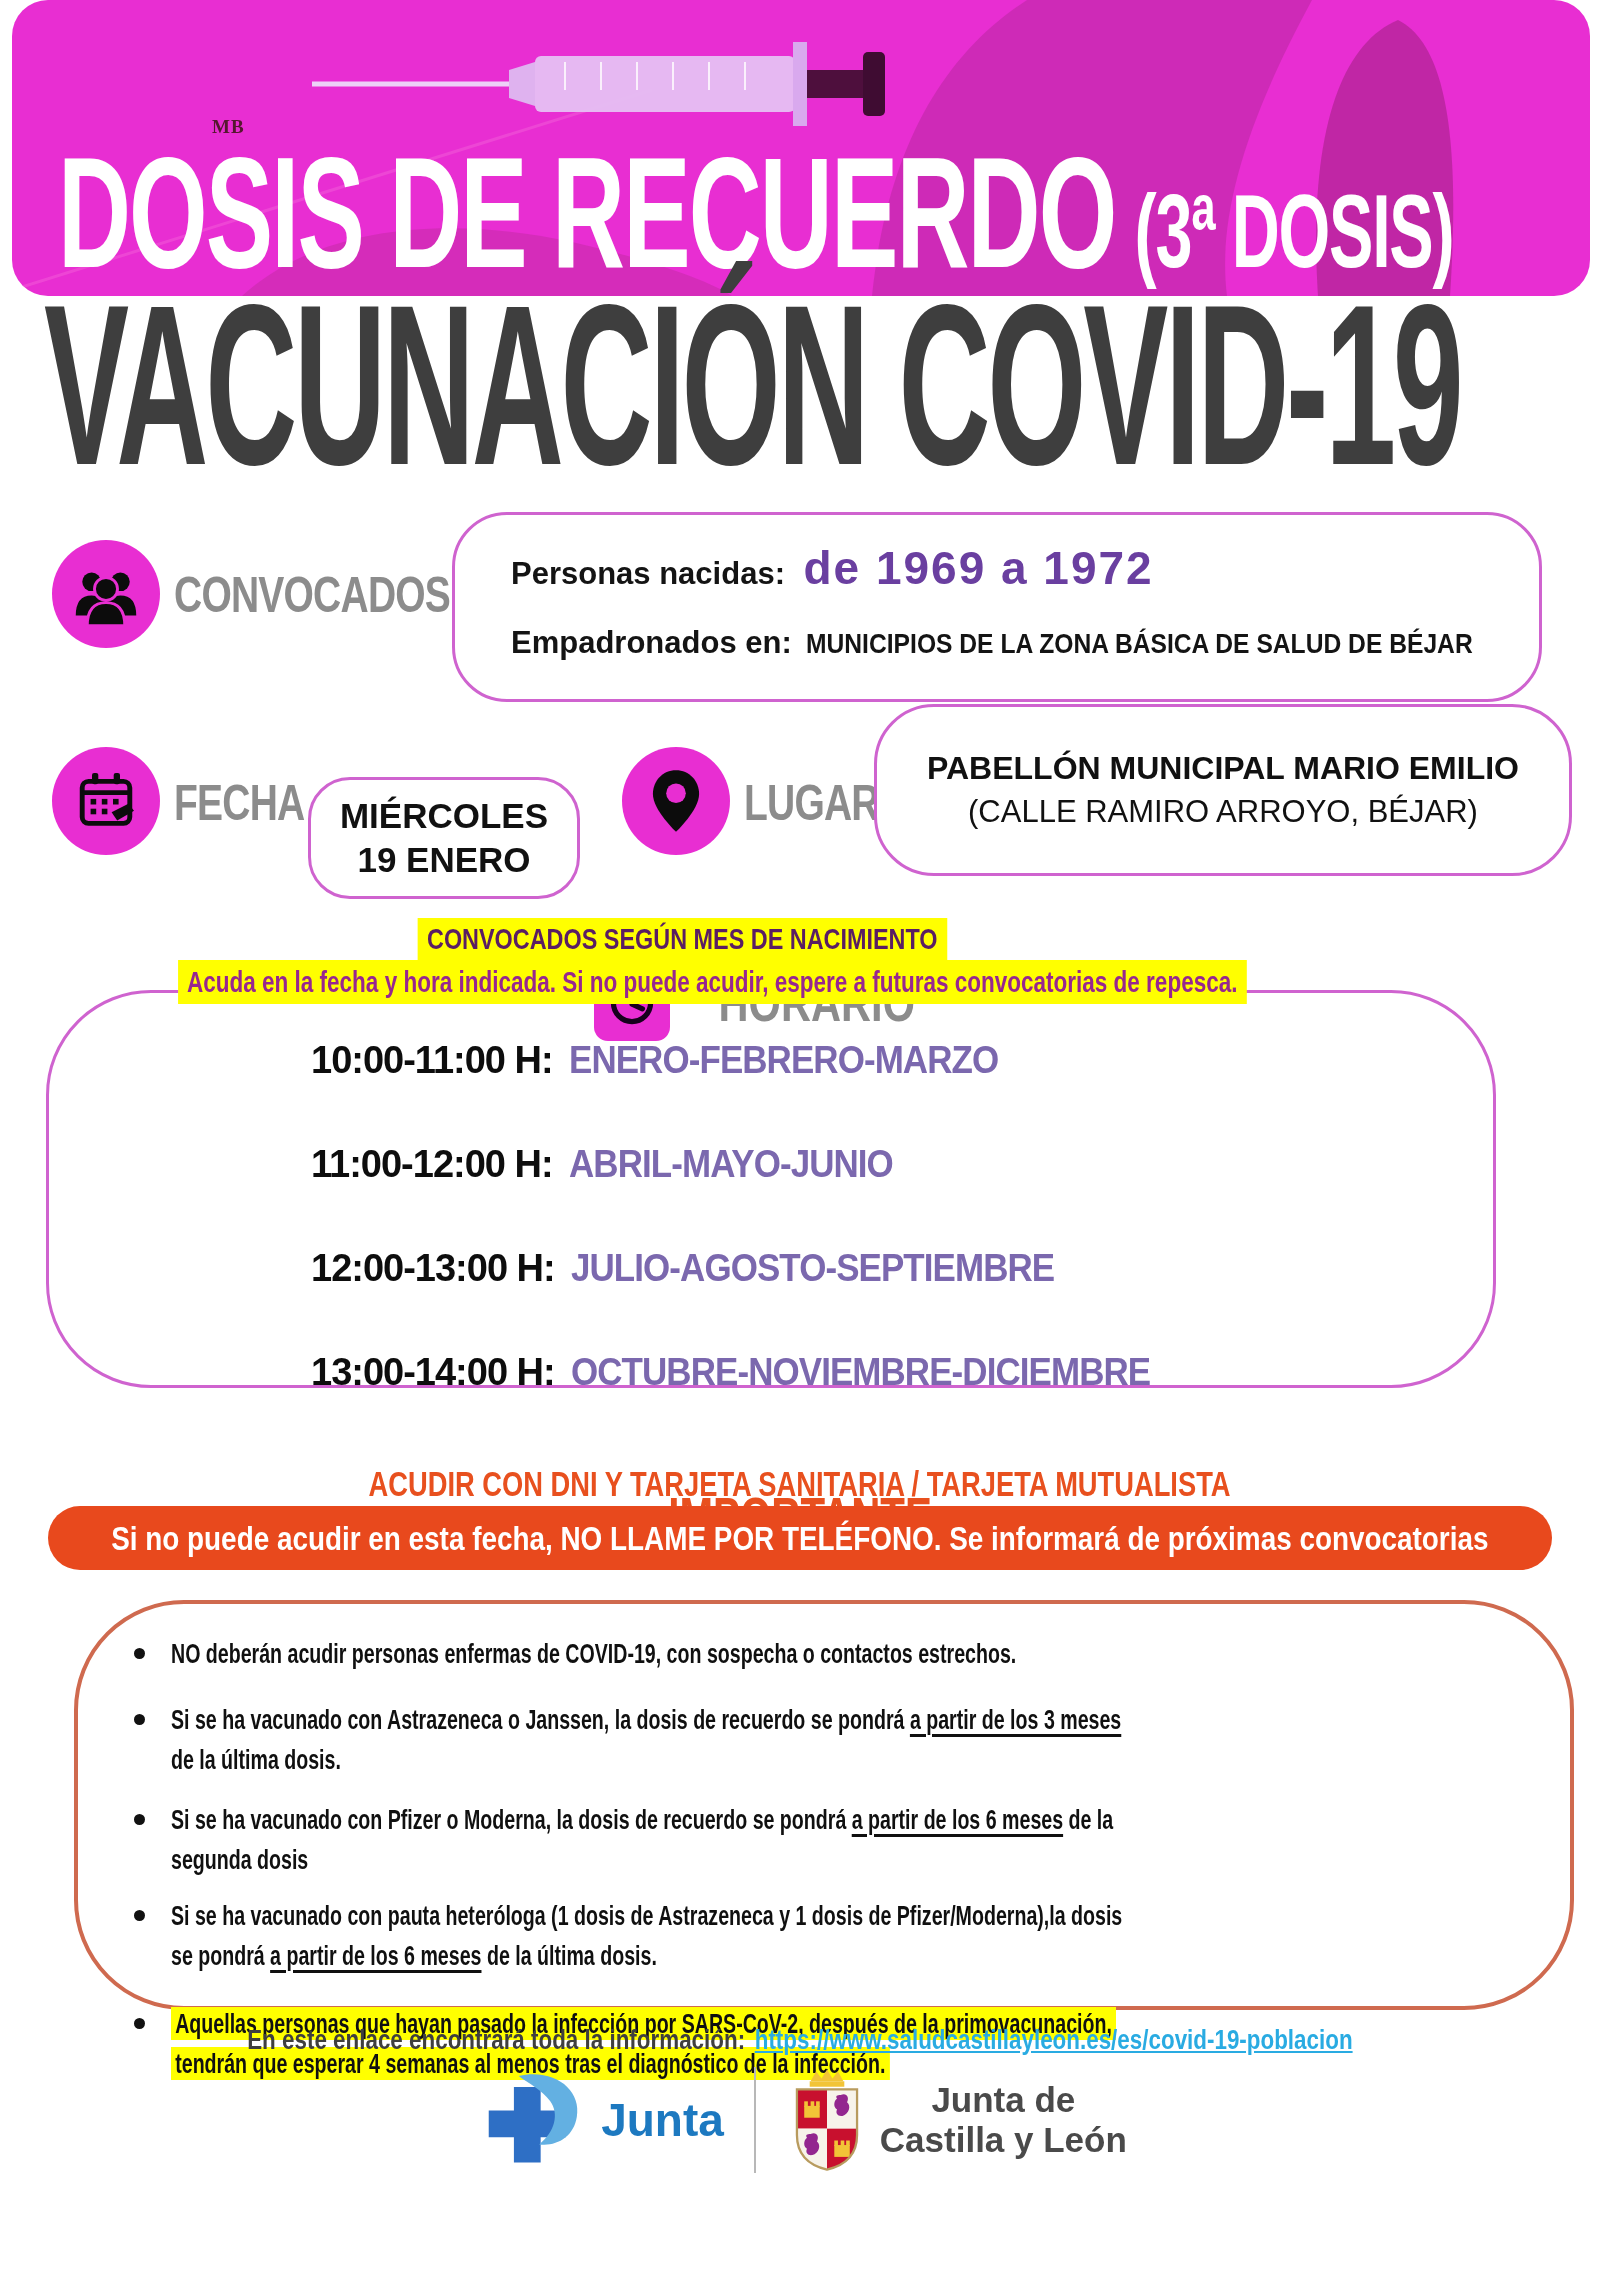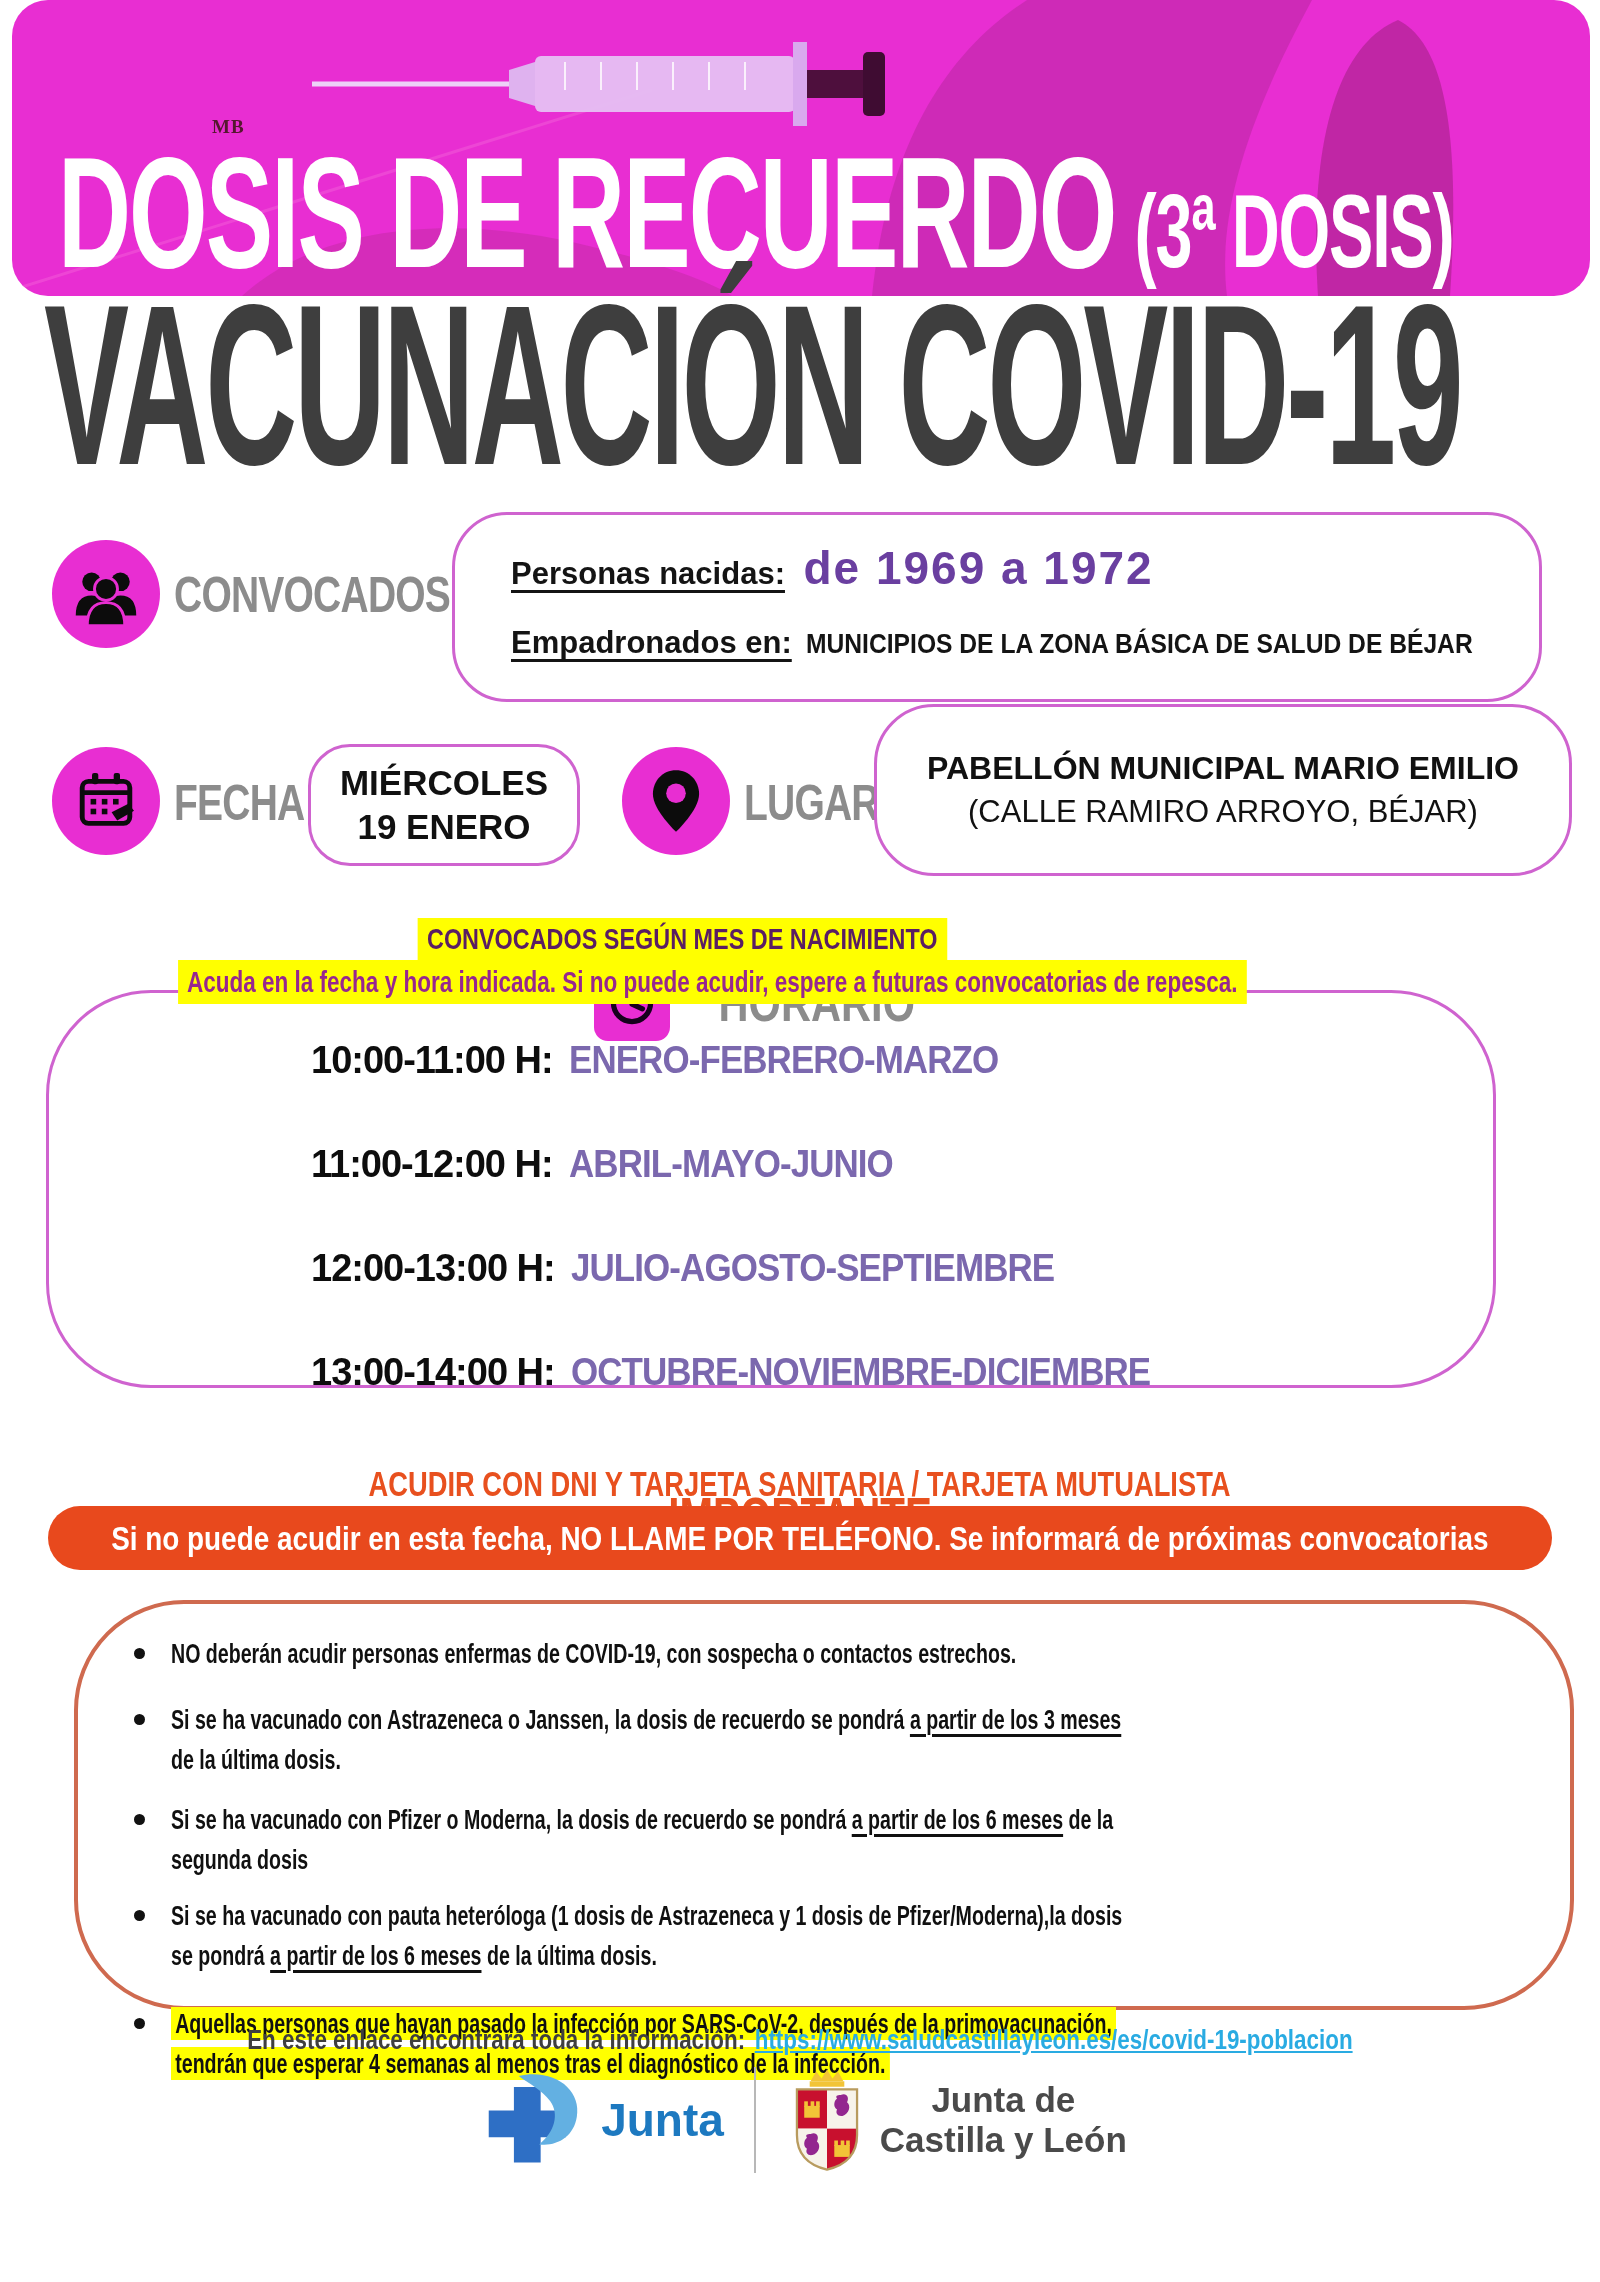--- a/index.html
+++ b/index.html
@@ -24,28 +24,28 @@
   
   .icon-circle { position:absolute; width:108px; height:108px; border-radius:50%;
                  background:#e82ed2; display:flex; align-items:center; justify-content:center; }
   .row-label { position:absolute; color:#8c8c8c; font-weight:bold; font-size:50px; letter-spacing:-1px;
                white-space:nowrap; transform:scaleX(0.78); transform-origin:left top; }
 
   
   .info-box { position:absolute; border:3px solid #cf63cf; border-radius:55px; background:#fff;
               box-sizing:border-box; }
   #box-personas { left:452px; top:512px; width:1090px; height:190px; padding:26px 0 0 56px; }
-  .lbl-u { font-size:31px; font-weight:bold; color:#141414; text-decoration:underline;
+  .lbl-u { font-size:31px; font-weight:bold; color:#141414; 
            text-decoration-thickness:3px; text-underline-offset:6px; }
   .val-purple { font-size:46px; font-weight:bold; color:#6a3fa0; letter-spacing:2px; margin-left:14px; }
   .val-bold { font-size:28px; font-weight:bold; color:#141414; margin-left:10px;
               display:inline-block; transform:scaleX(0.88); transform-origin:left center; white-space:nowrap; }
   .p-row2 { margin-top:30px; white-space:nowrap; }
 
-  #box-fecha { left:308px; top:744px; width:272px; height:122px; border-radius:42px;
+  #box-fecha { left:308px; top:777px; width:272px; height:122px; border-radius:42px;
                display:flex; flex-direction:column; align-items:center; justify-content:center; }
   .fecha-line { font-size:35px; font-weight:bold; color:#111; line-height:44px; }
 
   #box-lugar { left:874px; top:704px; width:698px; height:172px; border-radius:60px;
                display:flex; flex-direction:column; align-items:center; justify-content:center; }
   .lugar-line1 { font-size:32px; font-weight:bold; color:#111; line-height:44px; }
   .lugar-line2 { font-size:31px; color:#111; line-height:44px; }
 
   
   .aviso { position:absolute; left:0; width:1364px; text-align:center; z-index:6; }

